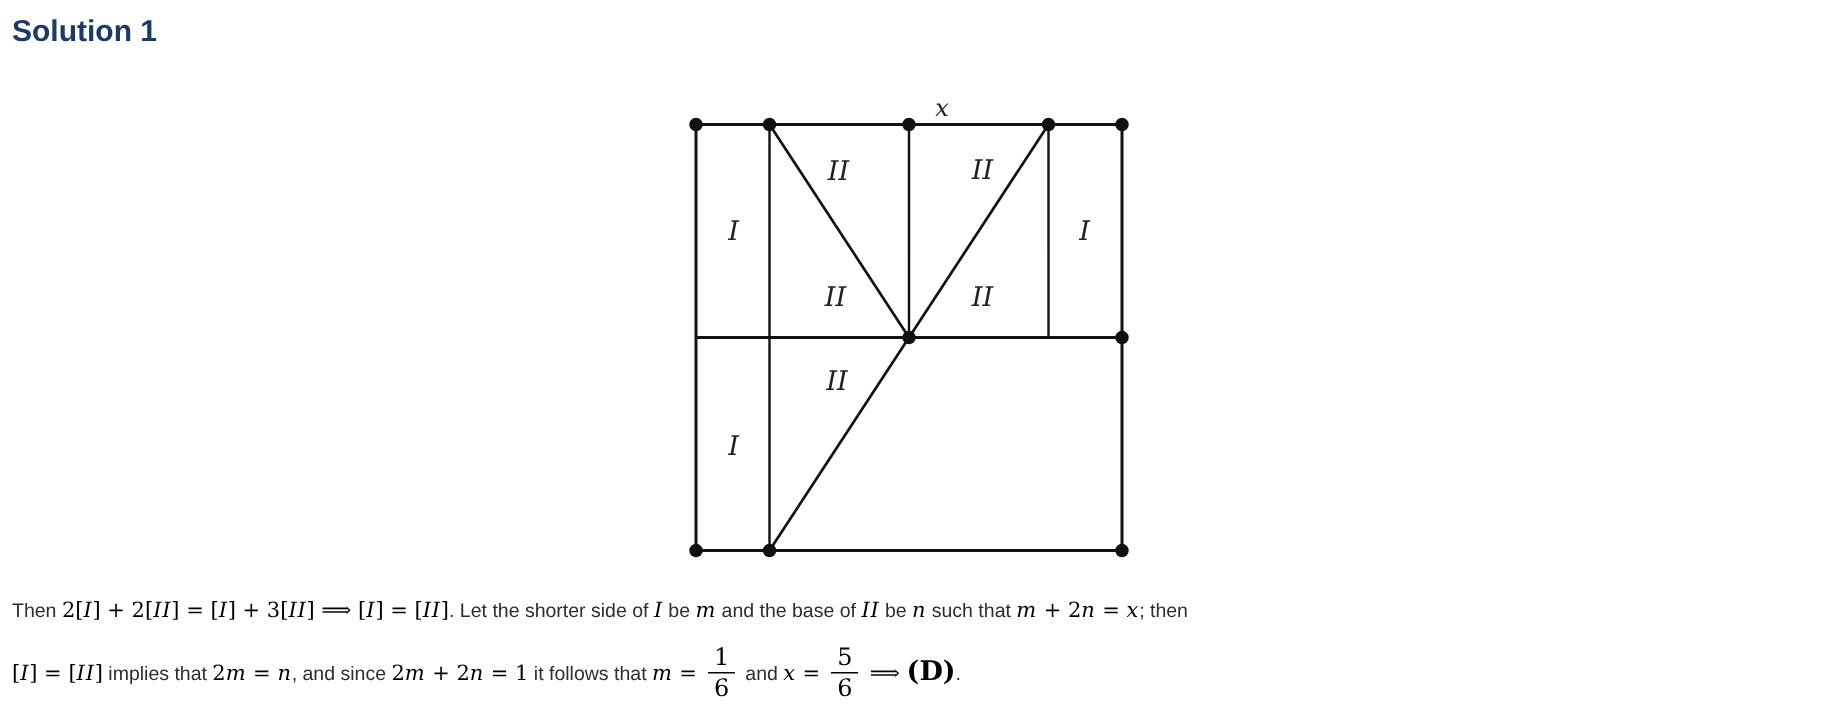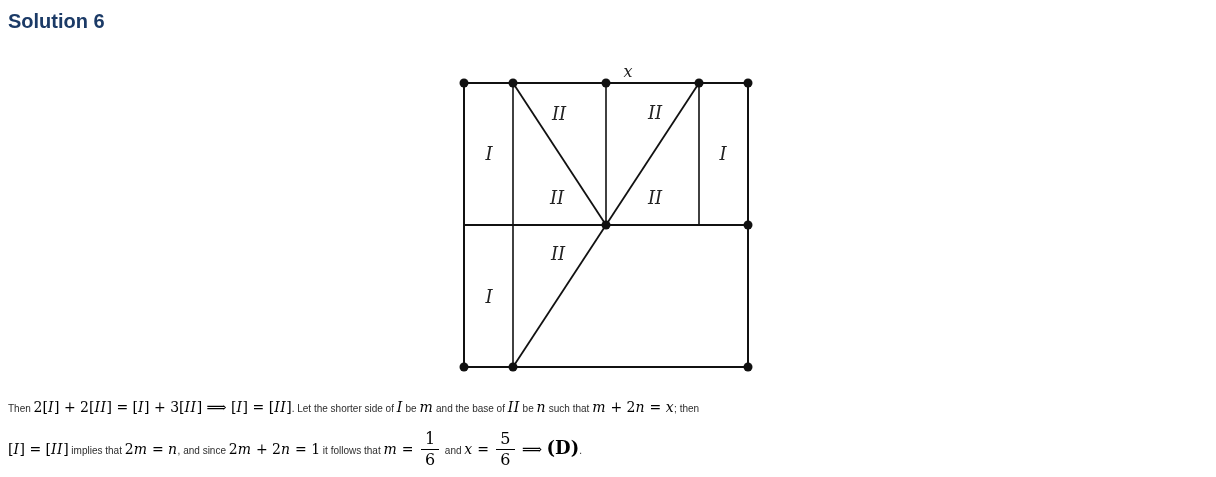--- a/index.html
+++ b/index.html
@@ -42,21 +42,21 @@
     position: absolute;
     left: 8px;
     top: 392px;
     width: 1205px;
   }
   .pline { margin: 0; white-space: nowrap; }
   .pline-1 { line-height: 30px; height: 30px; }
   .pline-2 { line-height: 48px; height: 50px; margin-top: 2px; }
   .seg-text {
     font-family: "Liberation Sans", sans-serif;
-    font-size: 10px;
+    font-size: 13px;
     color: #2d2d2d;
     white-space: pre-wrap;
   }
   .seg-math {
     font-family: "DejaVu Serif", serif;
     font-size: 14px;
     color: #000000;
     white-space: pre-wrap;
   }
   .seg-math i { font-style: italic; letter-spacing: 0.5px; }
@@ -76,21 +76,21 @@
     color: #000000;
     line-height: 1.08;
     margin: 0 3px;
   }
   .frac .num { display: block; padding: 0 4px 1px; }
   .frac .den { display: block; border-top: 1.4px solid #000; padding: 1px 4px 0; }
 </style>
 </head>
 <body>
 
-<h2 class="heading">Solution 6</h2>
+<h2 class="heading">Solution 1</h2>
 
 <div class="diagram-wrap">
   <svg id="diagram-svg" width="330" height="325" viewBox="440 58 330 325" xmlns="http://www.w3.org/2000/svg">
       <line x1="464" y1="83" x2="748" y2="83" stroke-width="2"></line>
       <line x1="748" y1="83" x2="748" y2="367" stroke-width="2"></line>
       <line x1="464" y1="367" x2="748" y2="367" stroke-width="2"></line>
       <line x1="464" y1="83" x2="464" y2="367" stroke-width="2"></line>
       <line x1="513" y1="83" x2="513" y2="367" stroke-width="1.6"></line>
       <line x1="606" y1="83" x2="606" y2="225" stroke-width="1.6"></line>
       <line x1="699" y1="83" x2="699" y2="225" stroke-width="1.6"></line>

